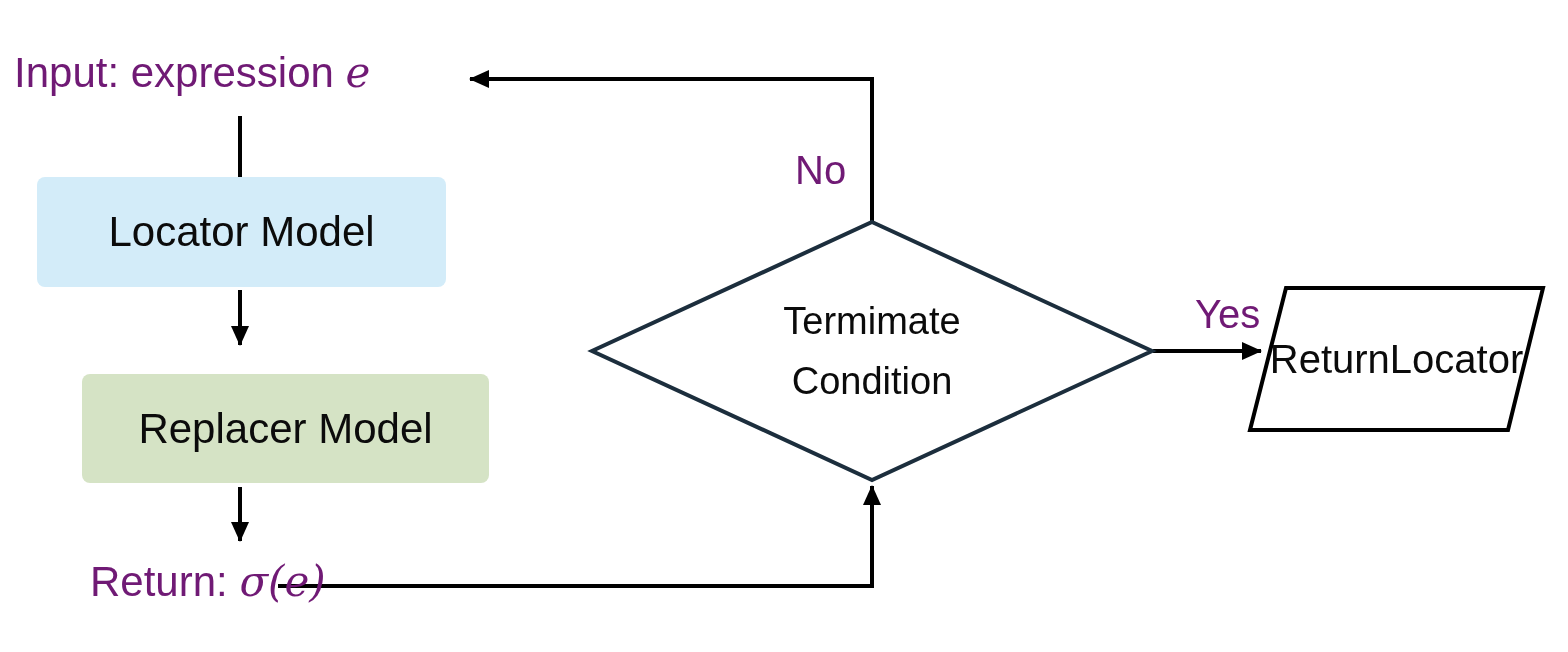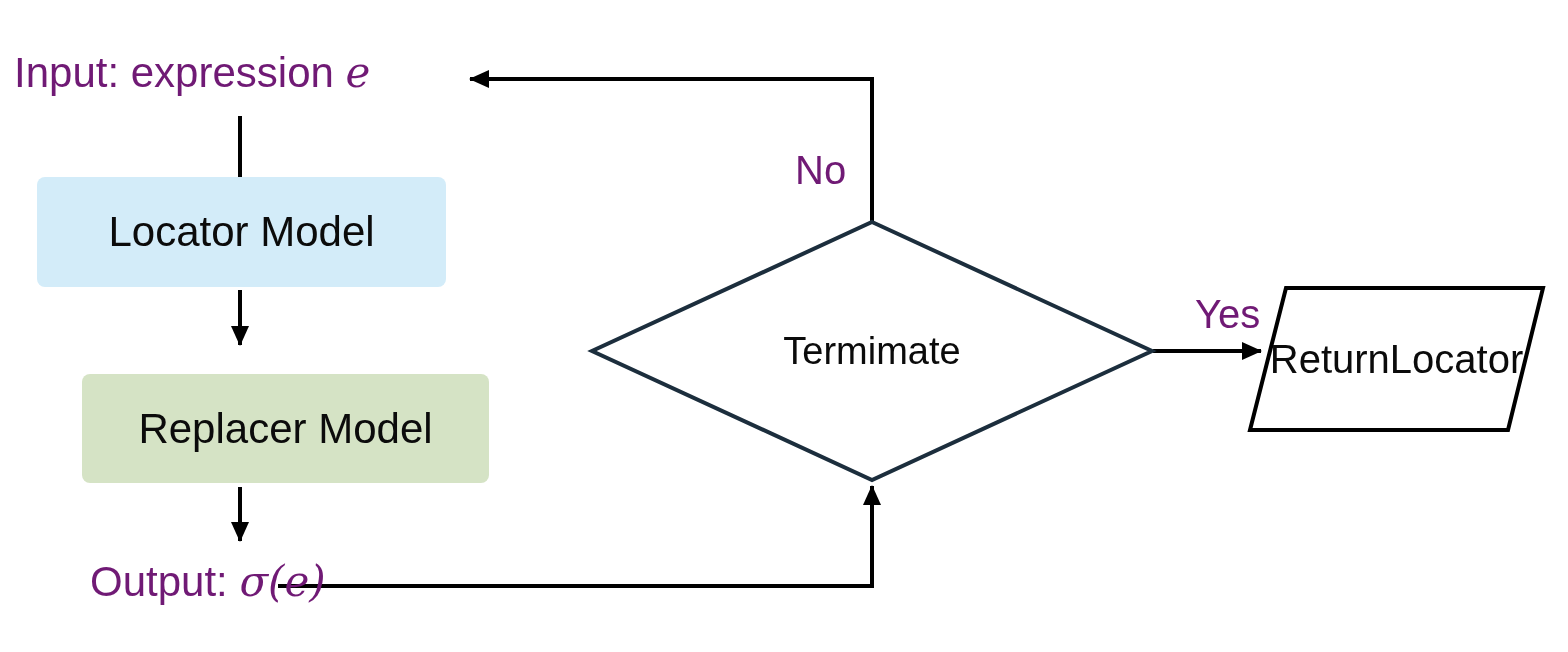--- a/index.html
+++ b/index.html
@@ -109,25 +109,26 @@
 
   <div class="node-box node-locator">
     <span>Locator Model</span>
   </div>
 
   <div class="node-box node-replacer">
     <span>Replacer Model</span>
   </div>
 
   <div class="label label-output">
-    <span>Output: </span><span class="math">σ(e)</span>
+    <span>Return: </span><span class="math">σ(e)</span>
   </div>
 
   <div class="decision-text">
     <span>Termimate</span>
+    <span>Condition</span>
   </div>
 
   <div class="return-text">
     <span>Return</span>
     <span>Locator</span>
   </div>
 
   <div class="label label-no">No</div>
   <div class="label label-yes">Yes</div>
 

